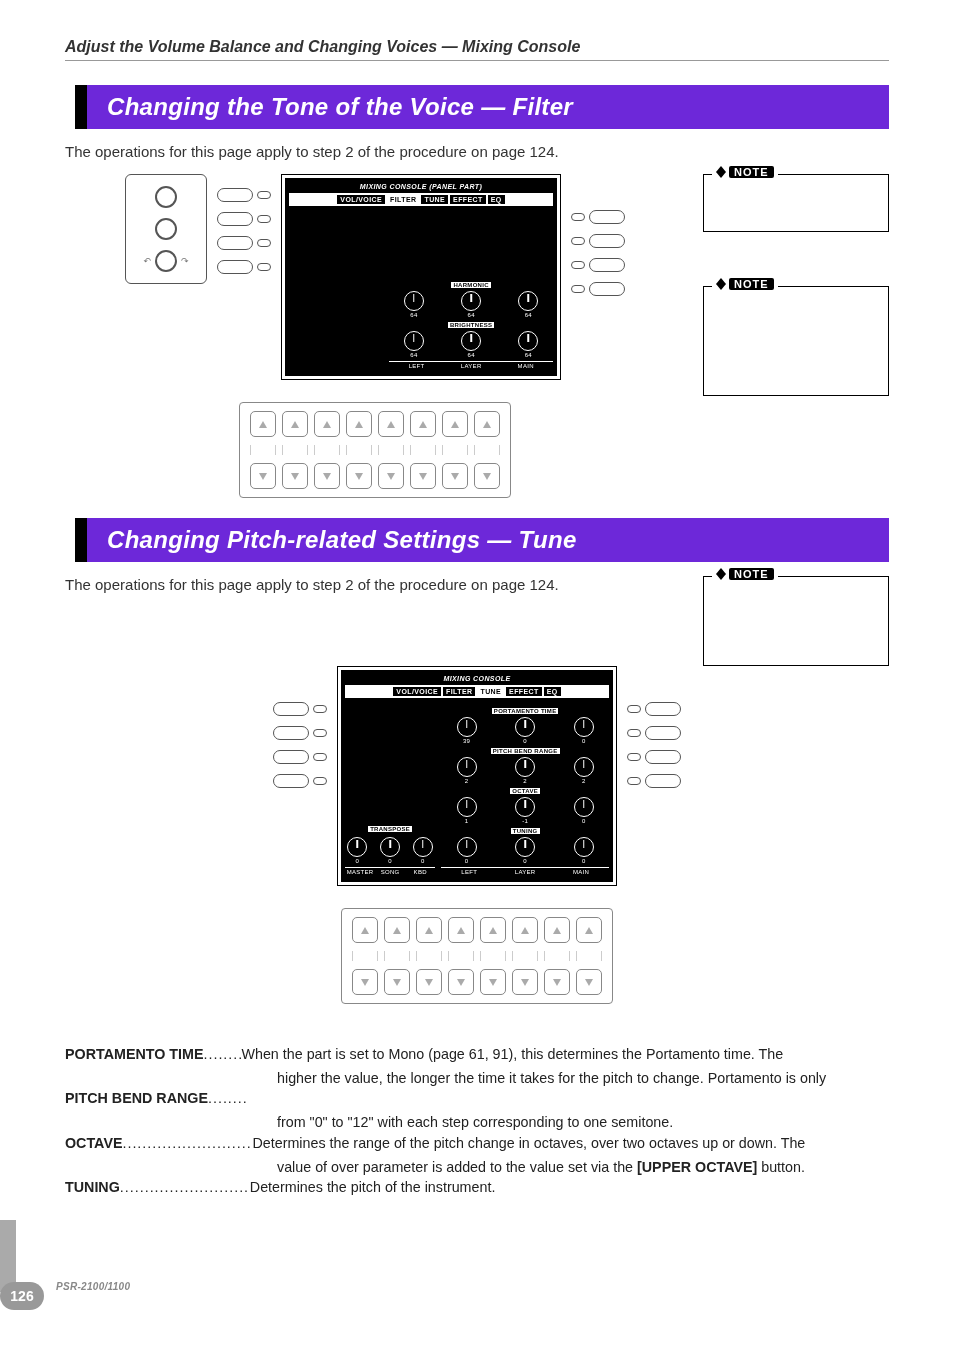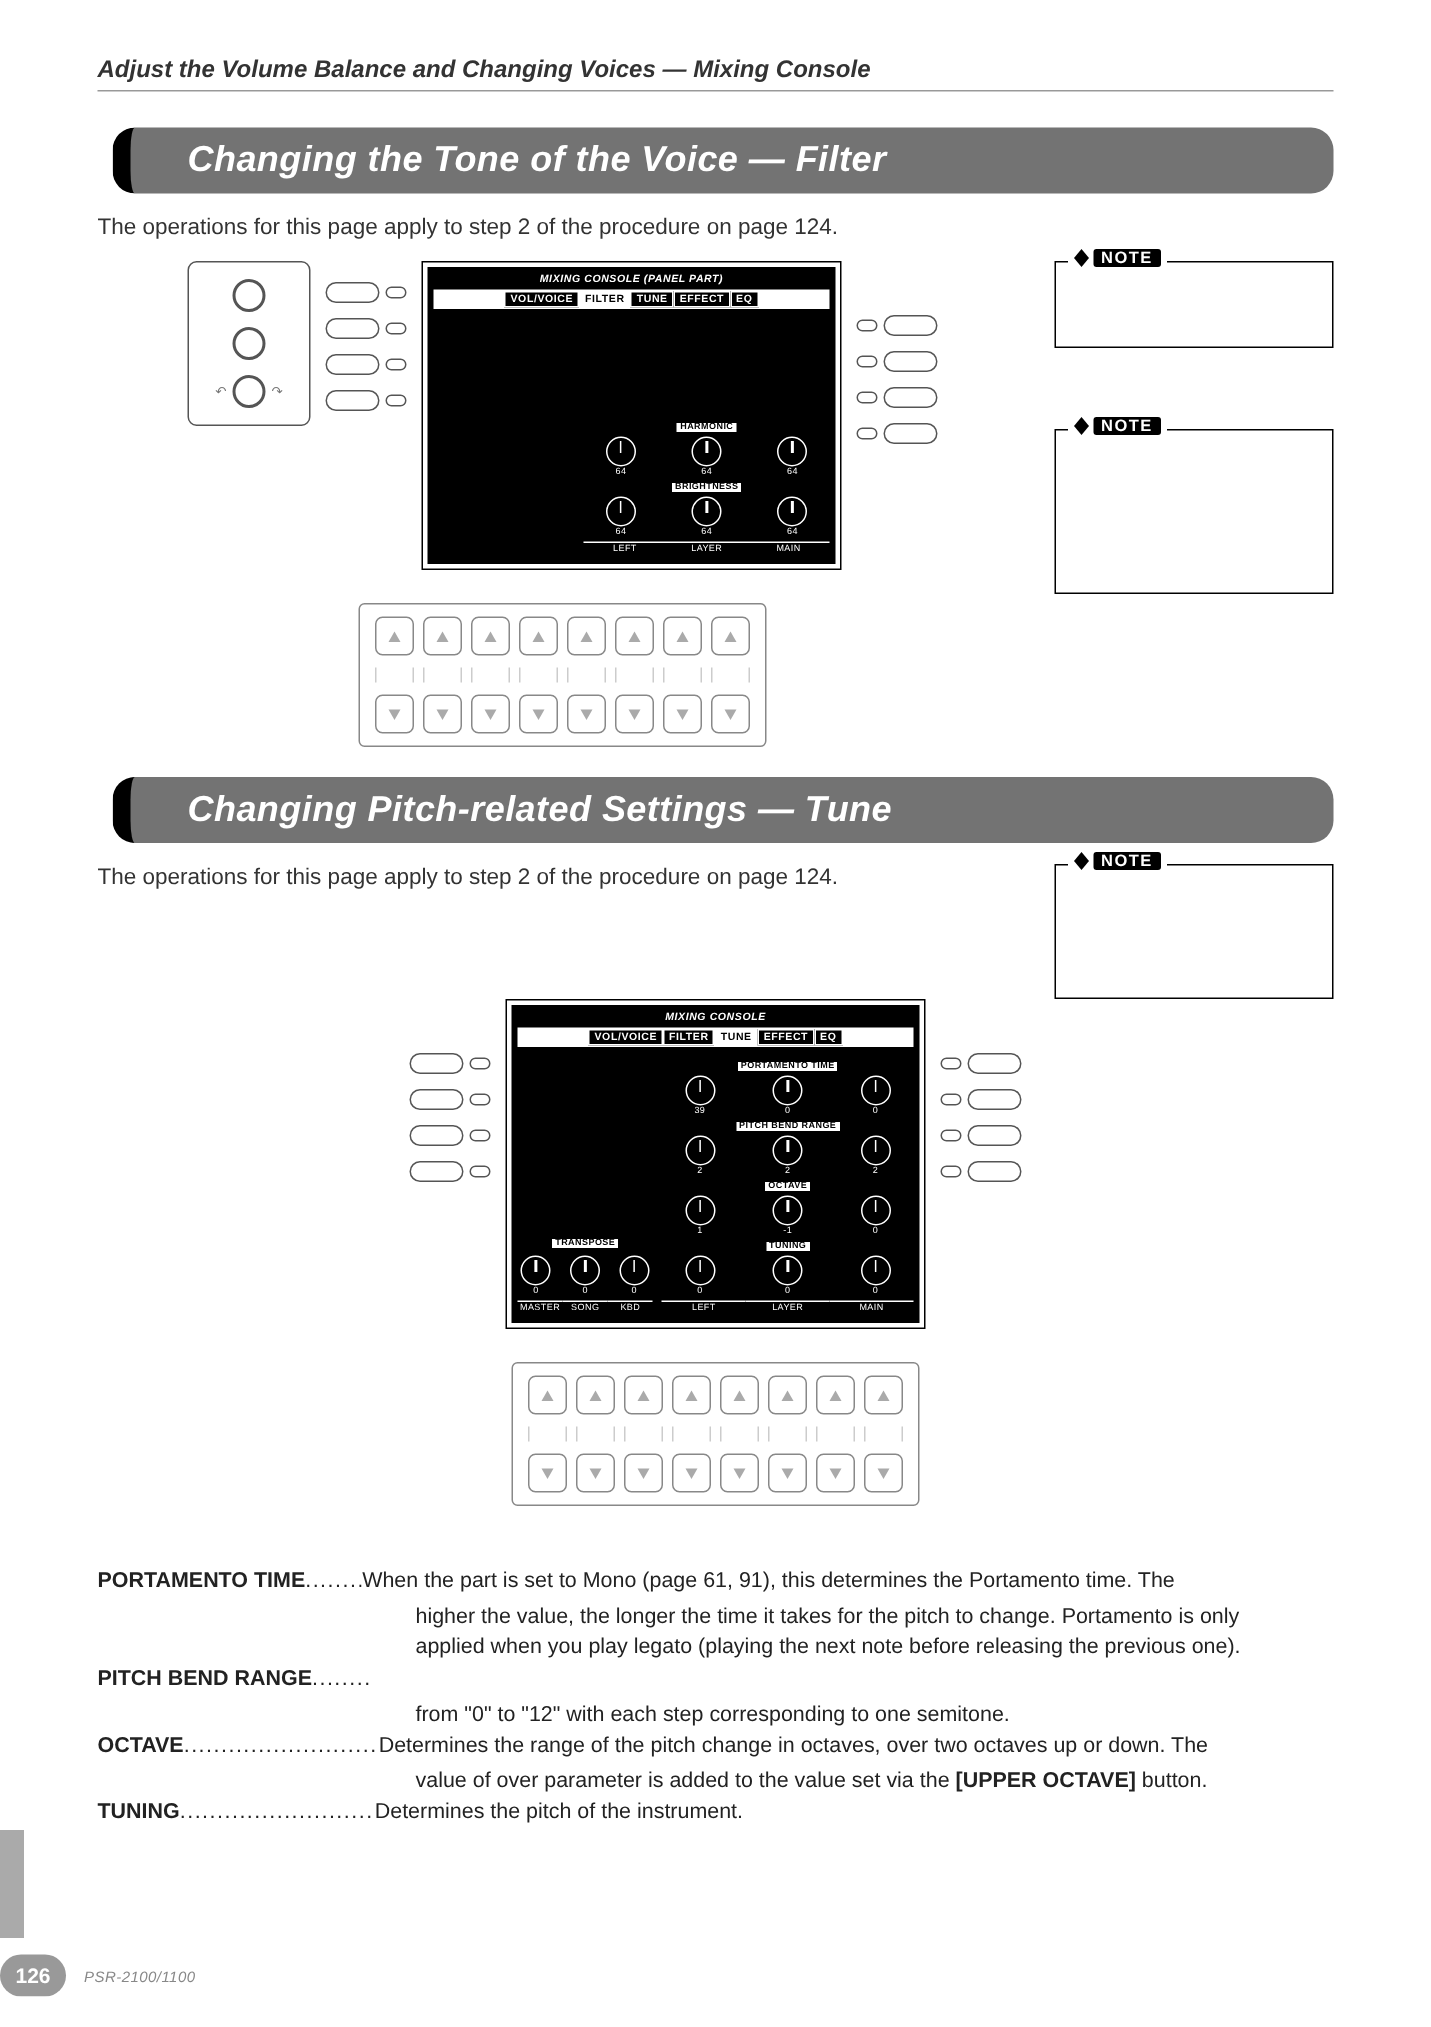--- a/index.html
+++ b/index.html
@@ -1,18 +1,18 @@
 <!DOCTYPE html>
 <html><head>
   <meta charset="utf-8">
   <style>
     * { margin: 0; padding: 0; box-sizing: border-box; }
     body { font-family: "Helvetica Neue", Arial, sans-serif; background: #fff; width: 954px; padding: 38px 0 0 0; position: relative; color: #000; }
     .header-bar { margin: 0 65px 24px 65px; font-style: italic; font-weight: bold; color: #333; font-size: 16px; border-bottom: 1px solid #999; padding-bottom: 4px; }
-    .black-bar { background: #737373; color: #fff; font-style: italic; font-weight: bold; font-size: 24px; padding: 8px 14px 8px 38px; margin: 0 65px 14px 75px; border-left: 12px solid #000; letter-spacing: 0.3px; border-radius: 15px; }
+    .black-bar { background: #6d28d9; color: #fff; font-style: italic; font-weight: bold; font-size: 24px; padding: 8px 14px 8px 20px; margin: 0 65px 14px 75px; border-left: 12px solid #000; letter-spacing: 0.3px; }
     .intro-text { margin: 0 65px 14px 65px; font-size: 15px; color: #333; }
     .diagram-area { margin: 0 65px 20px 65px; display: flex; gap: 18px; align-items: flex-start; }
     .diagram-left { flex: 1; display: flex; flex-direction: column; align-items: center; gap: 18px; }
     .note-box { width: 186px; background: #fff; min-height: 58px; padding: 8px 10px; font-size: 11px; color: #333; border: 1px solid #000; position: relative; }
     .note-title { position: absolute; top: -9px; left: 8px; background: #fff; padding: 0 4px; display: flex; align-items: center; gap: 3px; font-size: 11px; font-weight: bold; justify-content: center; }
     .note-title .note-icon { width: 10px; height: 12px; background: #000; display: inline-block; clip-path: polygon(50% 0%, 100% 50%, 50% 100%, 0% 50%); }
     .note-pill { display: inline-block; background: #000; color: #fff; border-radius: 2px; padding: 0 5px; font-weight: bold; letter-spacing: 1px; }
     .notes-stack { display: flex; flex-direction: column; gap: 54px; }
 
     
@@ -57,21 +57,21 @@
     .def-row { display: flex; margin-bottom: 3px; }
     .def-label { font-weight: bold; white-space: nowrap; }
     .def-dots { overflow: hidden; max-width: 110px; }
     .def-dots::after { content: "................................................................................"; letter-spacing: 1px; color: #222; }
     .def-text { flex: 1; }
     .def-cont { margin-left: 212px; }
 
     
     .footer { position: relative; margin-top: 70px; height: 42px; }
     .page-pill { position: absolute; left: 0; bottom: 0; width: 44px; height: 28px; border-radius: 14px; background: #999; color: #fff; font-weight: bold; font-size: 14px; display: flex; align-items: center; justify-content: center; }
-    .footer-model { position: absolute; left: 56px; bottom: 7px; font-size: 10px; font-style: italic; color: #888; font-weight: normal; letter-spacing: 0.3px; }
+    .footer-model { position: absolute; left: 56px; bottom: 18px; font-size: 10px; font-style: italic; color: #888; font-weight: bold; letter-spacing: 0.3px; }
     .left-tab { position: absolute; top: 1220px; left: 0; width: 16px; height: 72px; background: #aaa; }
   </style>
 </head>
 <body>
 
 <div class="header-bar">Adjust the Volume Balance and Changing Voices — Mixing Console</div>
 
 <div class="black-bar">Changing the Tone of the Voice — Filter</div>
 <div class="intro-text">The operations for this page apply to step 2 of the procedure on page 124.</div>
 
@@ -501,21 +501,20 @@
   </div>
 </div>
 
 <div class="defs">
   <div class="def-row">
     <span class="def-label">PORTAMENTO TIME</span>
     <span class="def-dots" style="max-width:38px;"></span>
     <span class="def-text">When the part is set to Mono (page 61, 91), this determines the Portamento time. The</span>
   </div>
   <div class="def-cont">higher the value, the longer the time it takes for the pitch to change. Portamento is only</div>
-  <div class="def-cont">applied when you play legato (playing the next note before releasing the previous one).</div>
 
   <div class="def-row">
     <span class="def-label">PITCH BEND RANGE</span>
     <span class="def-dots" style="max-width:38px;"></span>
   </div>
   <div class="def-cont">from "0" to "12" with each step corresponding to one semitone.</div>
 
   <div class="def-row">
     <span class="def-label">OCTAVE</span>
     <span class="def-dots" style="max-width:130px;"></span>

